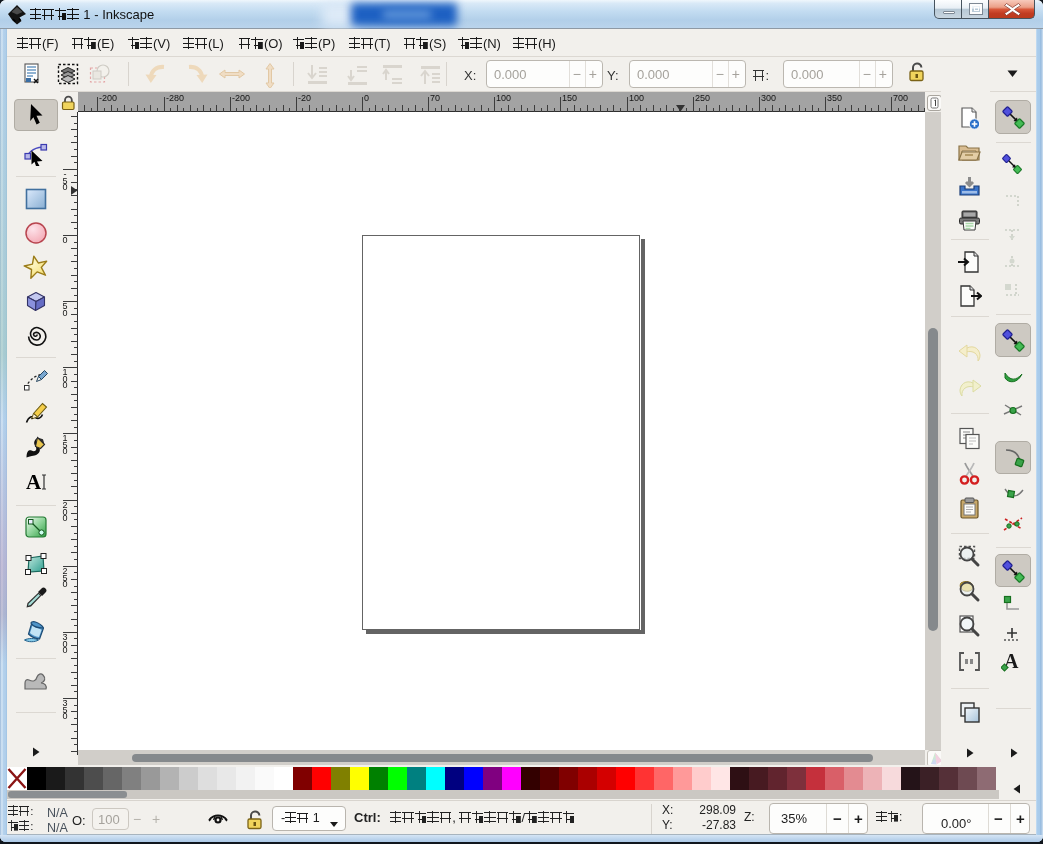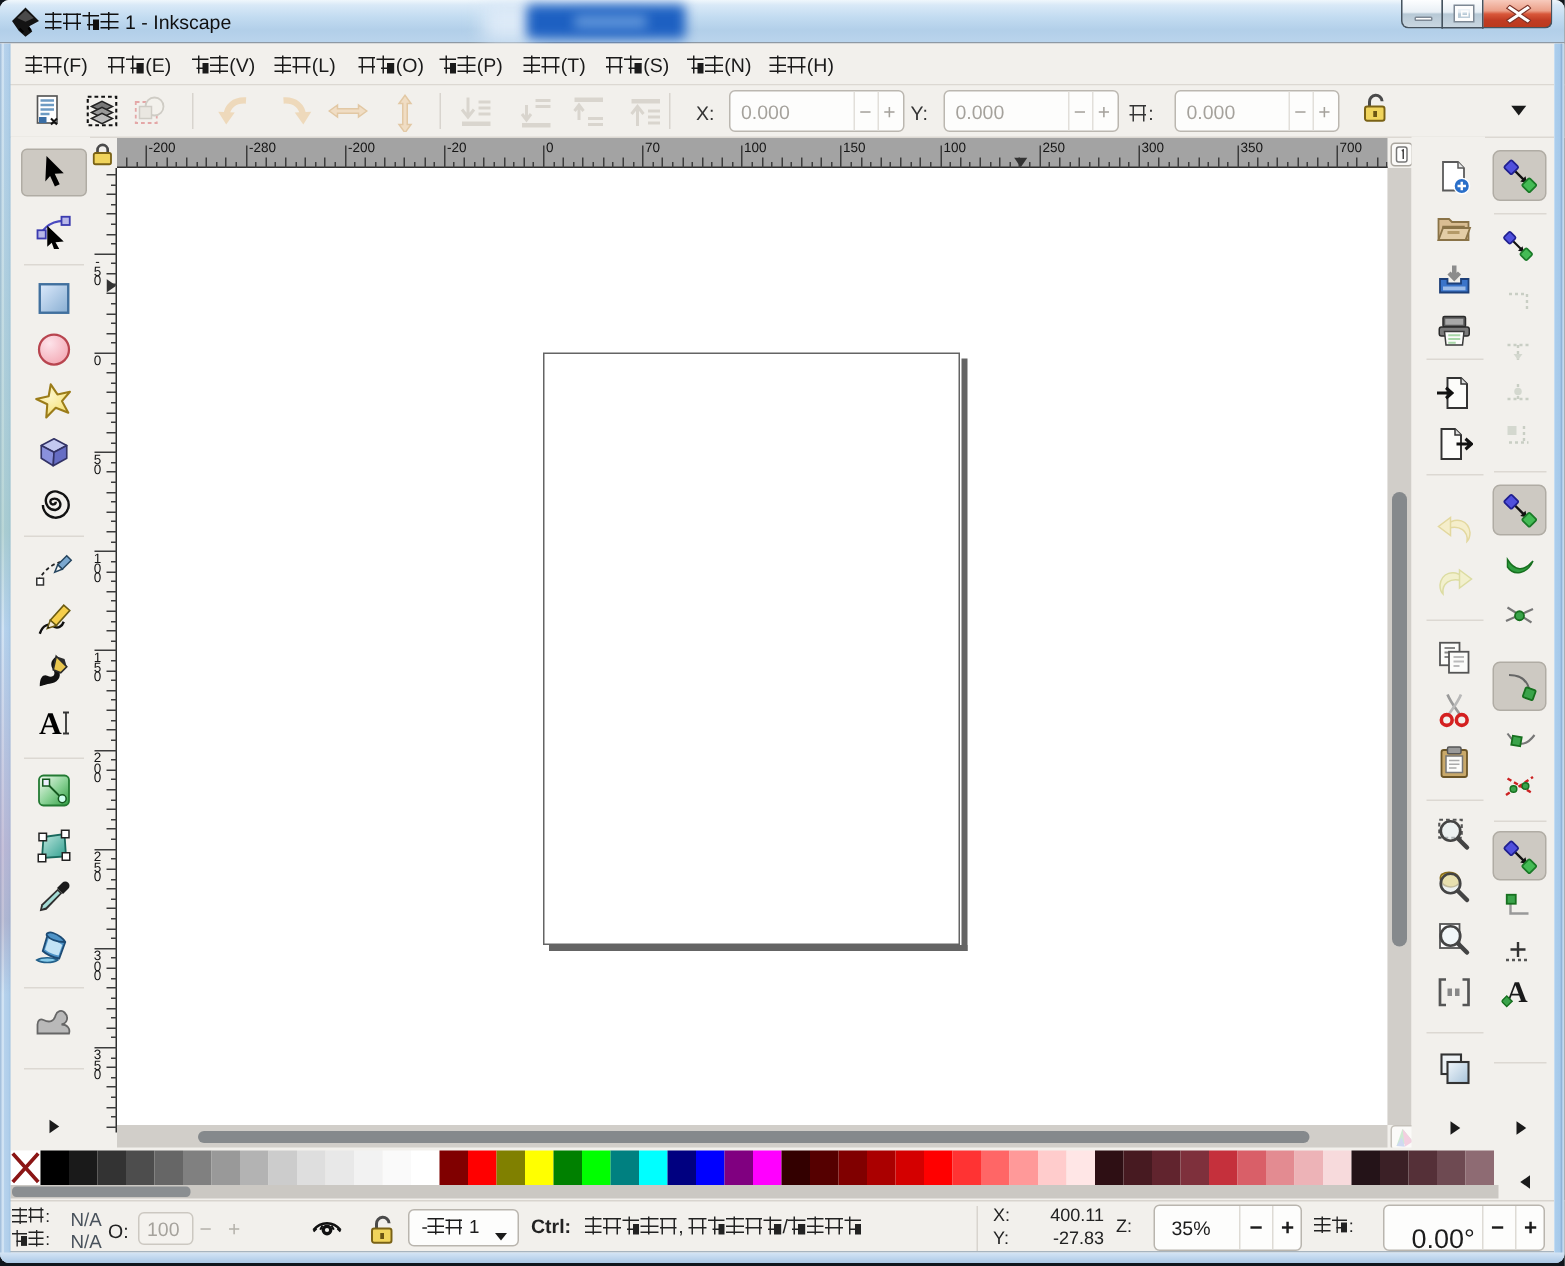--- a/index.html
+++ b/index.html
@@ -953,34 +953,34 @@
 <div class="entry" style="left:272px;top:5px;width:74px;height:25px">
         <span style="position:absolute;left:8px;top:4px;font-size:12.5px">-<span class="hz"></span><span class="hz b"></span> 1</span>
         <span class="abs" style="right:6px;top:9px"><svg width="10" height="7" viewBox="0 0 10 7">
             <path d="M1 1 L5 6 L9 1 Z" fill="#1a1a1a"></path>
           </svg></span>
       </div>
 <div class="slab" style="left:354px;top:9px;font-weight:bold;font-size:13px">Ctrl:</div>
 <div class="slab" style="left:390px;top:9px;font-size:13px"><span class="hz"></span><span class="hz b"></span><span class="hz c"></span><span class="hz"></span><span class="hz b"></span>, <span class="hz b"></span><span class="hz c"></span><span class="hz"></span><span class="hz b"></span><span class="hz c"></span>/<span class="hz c"></span><span class="hz"></span><span class="hz b"></span><span class="hz c"></span></div>
 <div class="vsep" style="left:651px;top:3px;height:30px"></div>
 <div class="slab" style="left:662px;top:2px">X:</div>
-<div class="slab" style="left:698px;top:2px;width:38px;text-align:right">400.11</div>
+<div class="slab" style="left:698px;top:2px;width:38px;text-align:right">298.09</div>
 <div class="slab" style="left:662px;top:17px">Y:</div>
 <div class="slab" style="left:694px;top:17px;width:42px;text-align:right">-27.83</div>
 <div class="slab" style="left:744px;top:9px">Z:</div>
 <div class="entry" style="left:769px;top:2px;width:99px;height:31px">
         <span style="position:absolute;left:11px;top:7px;font-size:13px">35%</span>
         <span style="position:absolute;left:56px;top:0;width:1px;height:100%;background:#dedbd5"></span>
         <span style="position:absolute;left:78px;top:0;width:1px;height:100%;background:#dedbd5"></span>
         <span style="position:absolute;left:63px;top:6px;font-size:15px;font-weight:bold">−</span>
         <span style="position:absolute;left:84px;top:6px;font-size:15px;font-weight:bold">+</span>
       </div>
 <div class="slab" style="left:876px;top:9px"><span class="hz"></span><span class="hz c"></span>:</div>
 <div class="entry" style="left:922px;top:2px;width:108px;height:31px">
-        <span style="position:absolute;left:18px;top:12px;font-size:18px">0.00°</span>
+        <span style="position:absolute;left:18px;top:12px;font-size:13px">0.00°</span>
         <span style="position:absolute;left:65px;top:0;width:1px;height:100%;background:#dedbd5"></span>
         <span style="position:absolute;left:87px;top:0;width:1px;height:100%;background:#dedbd5"></span>
         <span style="position:absolute;left:71px;top:6px;font-size:15px;font-weight:bold">−</span>
         <span style="position:absolute;left:93px;top:6px;font-size:15px;font-weight:bold">+</span>
       </div>
 </div>
 <div id="bleft" class="abs"></div>
     <div id="bright" class="abs"></div>
     <div id="bbottom" class="abs"></div>
 </div>

